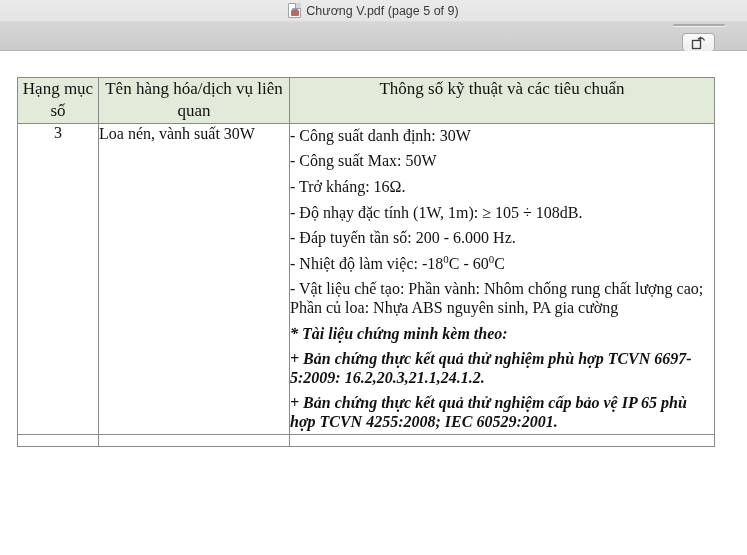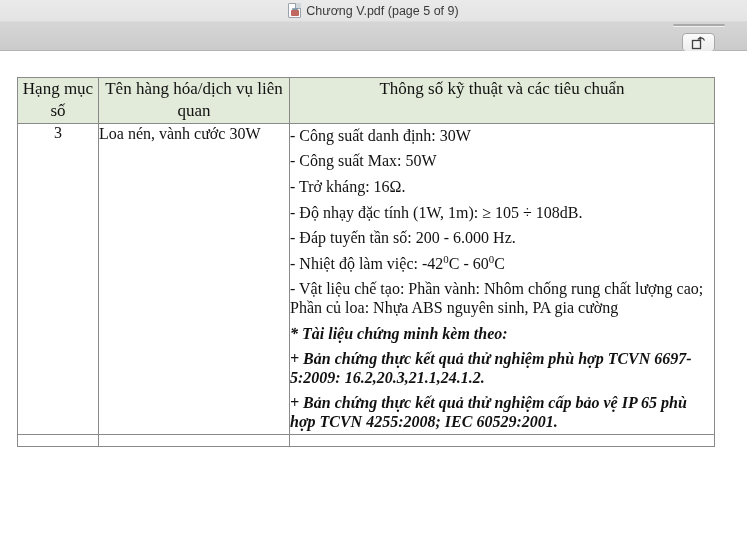--- a/index.html
+++ b/index.html
@@ -251,29 +251,29 @@
           <th>Hạng mục số</th>
           <th>Tên hàng hóa/dịch vụ liên quan</th>
           <th>Thông số kỹ thuật và các tiêu chuẩn</th>
         </tr>
       </thead>
       <tbody>
 
 
         <tr>
           <td class="num">3</td>
-          <td class="name">Loa nén, vành cước 30W</td>
+          <td class="name">Loa nén, vành suất 30W</td>
           <td class="spec">
             <p>- Công suất danh định: 30W</p>
             <p>- Công suất Max: 50W</p>
             <p>- Trở kháng: 16Ω.</p>
             <p>- Độ nhạy đặc tính (1W, 1m): ≥ 105 ÷ 108dB.</p>
             <p>- Đáp tuyến tần số: 200 - 6.000 Hz.</p>
             <p>
-              <span>- Nhiệt độ làm việc: -42</span><sup>0</sup><span>C - 60</span><sup>0</sup><span>C</span>
+              <span>- Nhiệt độ làm việc: -18</span><sup>0</sup><span>C - 60</span><sup>0</sup><span>C</span>
             </p>
             <p>- Vật liệu chế tạo: Phần vành: Nhôm chống rung chất lượng cao; Phần củ loa: Nhựa ABS nguyên sinh, PA gia cường</p>
             <p class="bi">* Tài liệu chứng minh kèm theo:</p>
             <p class="bi">+ Bản chứng thực kết quả thử nghiệm phù hợp TCVN 6697-5:2009: 16.2,20.3,21.1,24.1.2.</p>
             <p class="bi">+ Bản chứng thực kết quả thử nghiệm cấp bảo vệ IP 65 phù hợp TCVN 4255:2008; IEC 60529:2001.</p>
           </td>
         </tr>
 
         <tr class="partial-row">
           <td class="num"></td>

